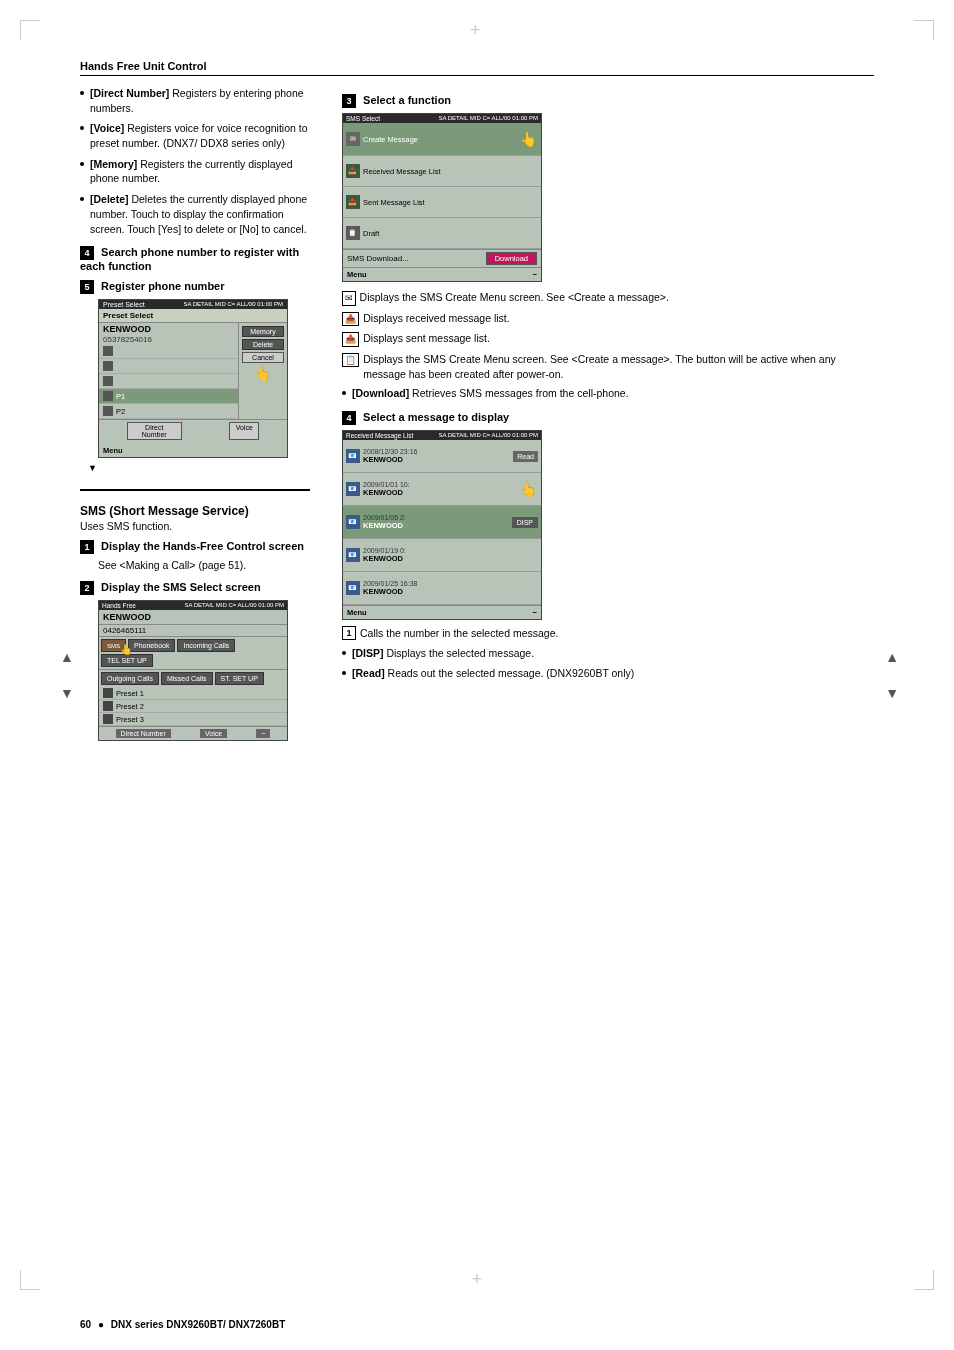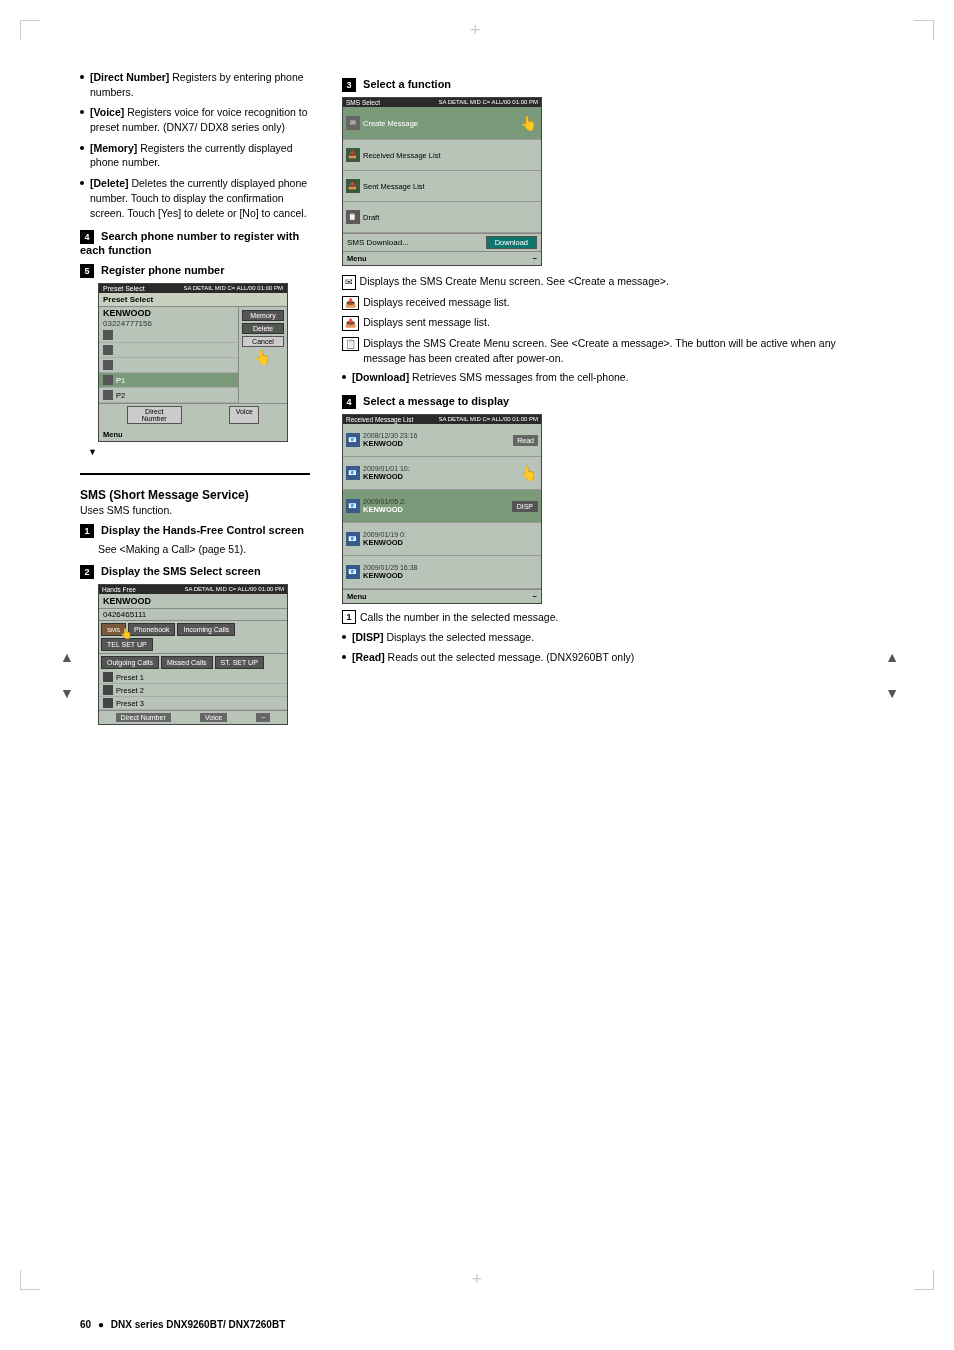--- a/index.html
+++ b/index.html
@@ -381,21 +381,21 @@
       padding: 2px 4px;
       justify-content: space-between;
       border-top: 1px solid #888;
     }
 
     .sms-label {
       font-size: 8px;
     }
 
     .download-btn {
-      background: #0f766e;
+      background: #be185d;
       color: #fff;
       font-size: 7.5px;
       padding: 1px 8px;
       border: 1px solid #555;
     }
 
     
     .hf-screen-detail {
       border: 1.5px solid #444;
       background: #b8c4b8;
@@ -484,20 +484,21 @@
 
 <div class="corner-mark tl"></div>
 <div class="corner-mark tr"></div>
 <div class="corner-mark bl"></div>
 <div class="corner-mark br"></div>
 <div class="crosshair-top"></div>
 <div class="crosshair-bottom"></div>
 
 <div class="page">
 
+  <div class="section-header">Hands Free Unit Control</div>
 
   <div class="two-col">
 
     <div class="left-col">
 
       <div class="item-entry">
         <span class="item-label">[Direct Number]</span>
         <span>Registers by entering phone numbers.</span>
       </div>
       <div class="item-entry">
@@ -525,21 +526,21 @@
 
       <div class="preset-screen">
         <div class="preset-header">
           <span>Preset Select</span>
           <span style="font-size:6px;">SA DETAIL MID C= ALL/00 01:00 PM</span>
         </div>
         <div class="preset-title-row">Preset Select</div>
         <div class="preset-rows">
           <div class="preset-list">
             <div class="preset-name">KENWOOD</div>
-            <div class="preset-num">03224777156</div>
+            <div class="preset-num">05378254016</div>
             <div class="preset-row">
               <div class="preset-icon"></div>
             </div>
             <div class="preset-row">
               <div class="preset-icon"></div>
             </div>
             <div class="preset-row">
               <div class="preset-icon"></div>
             </div>
             <div class="preset-row highlighted-row">

